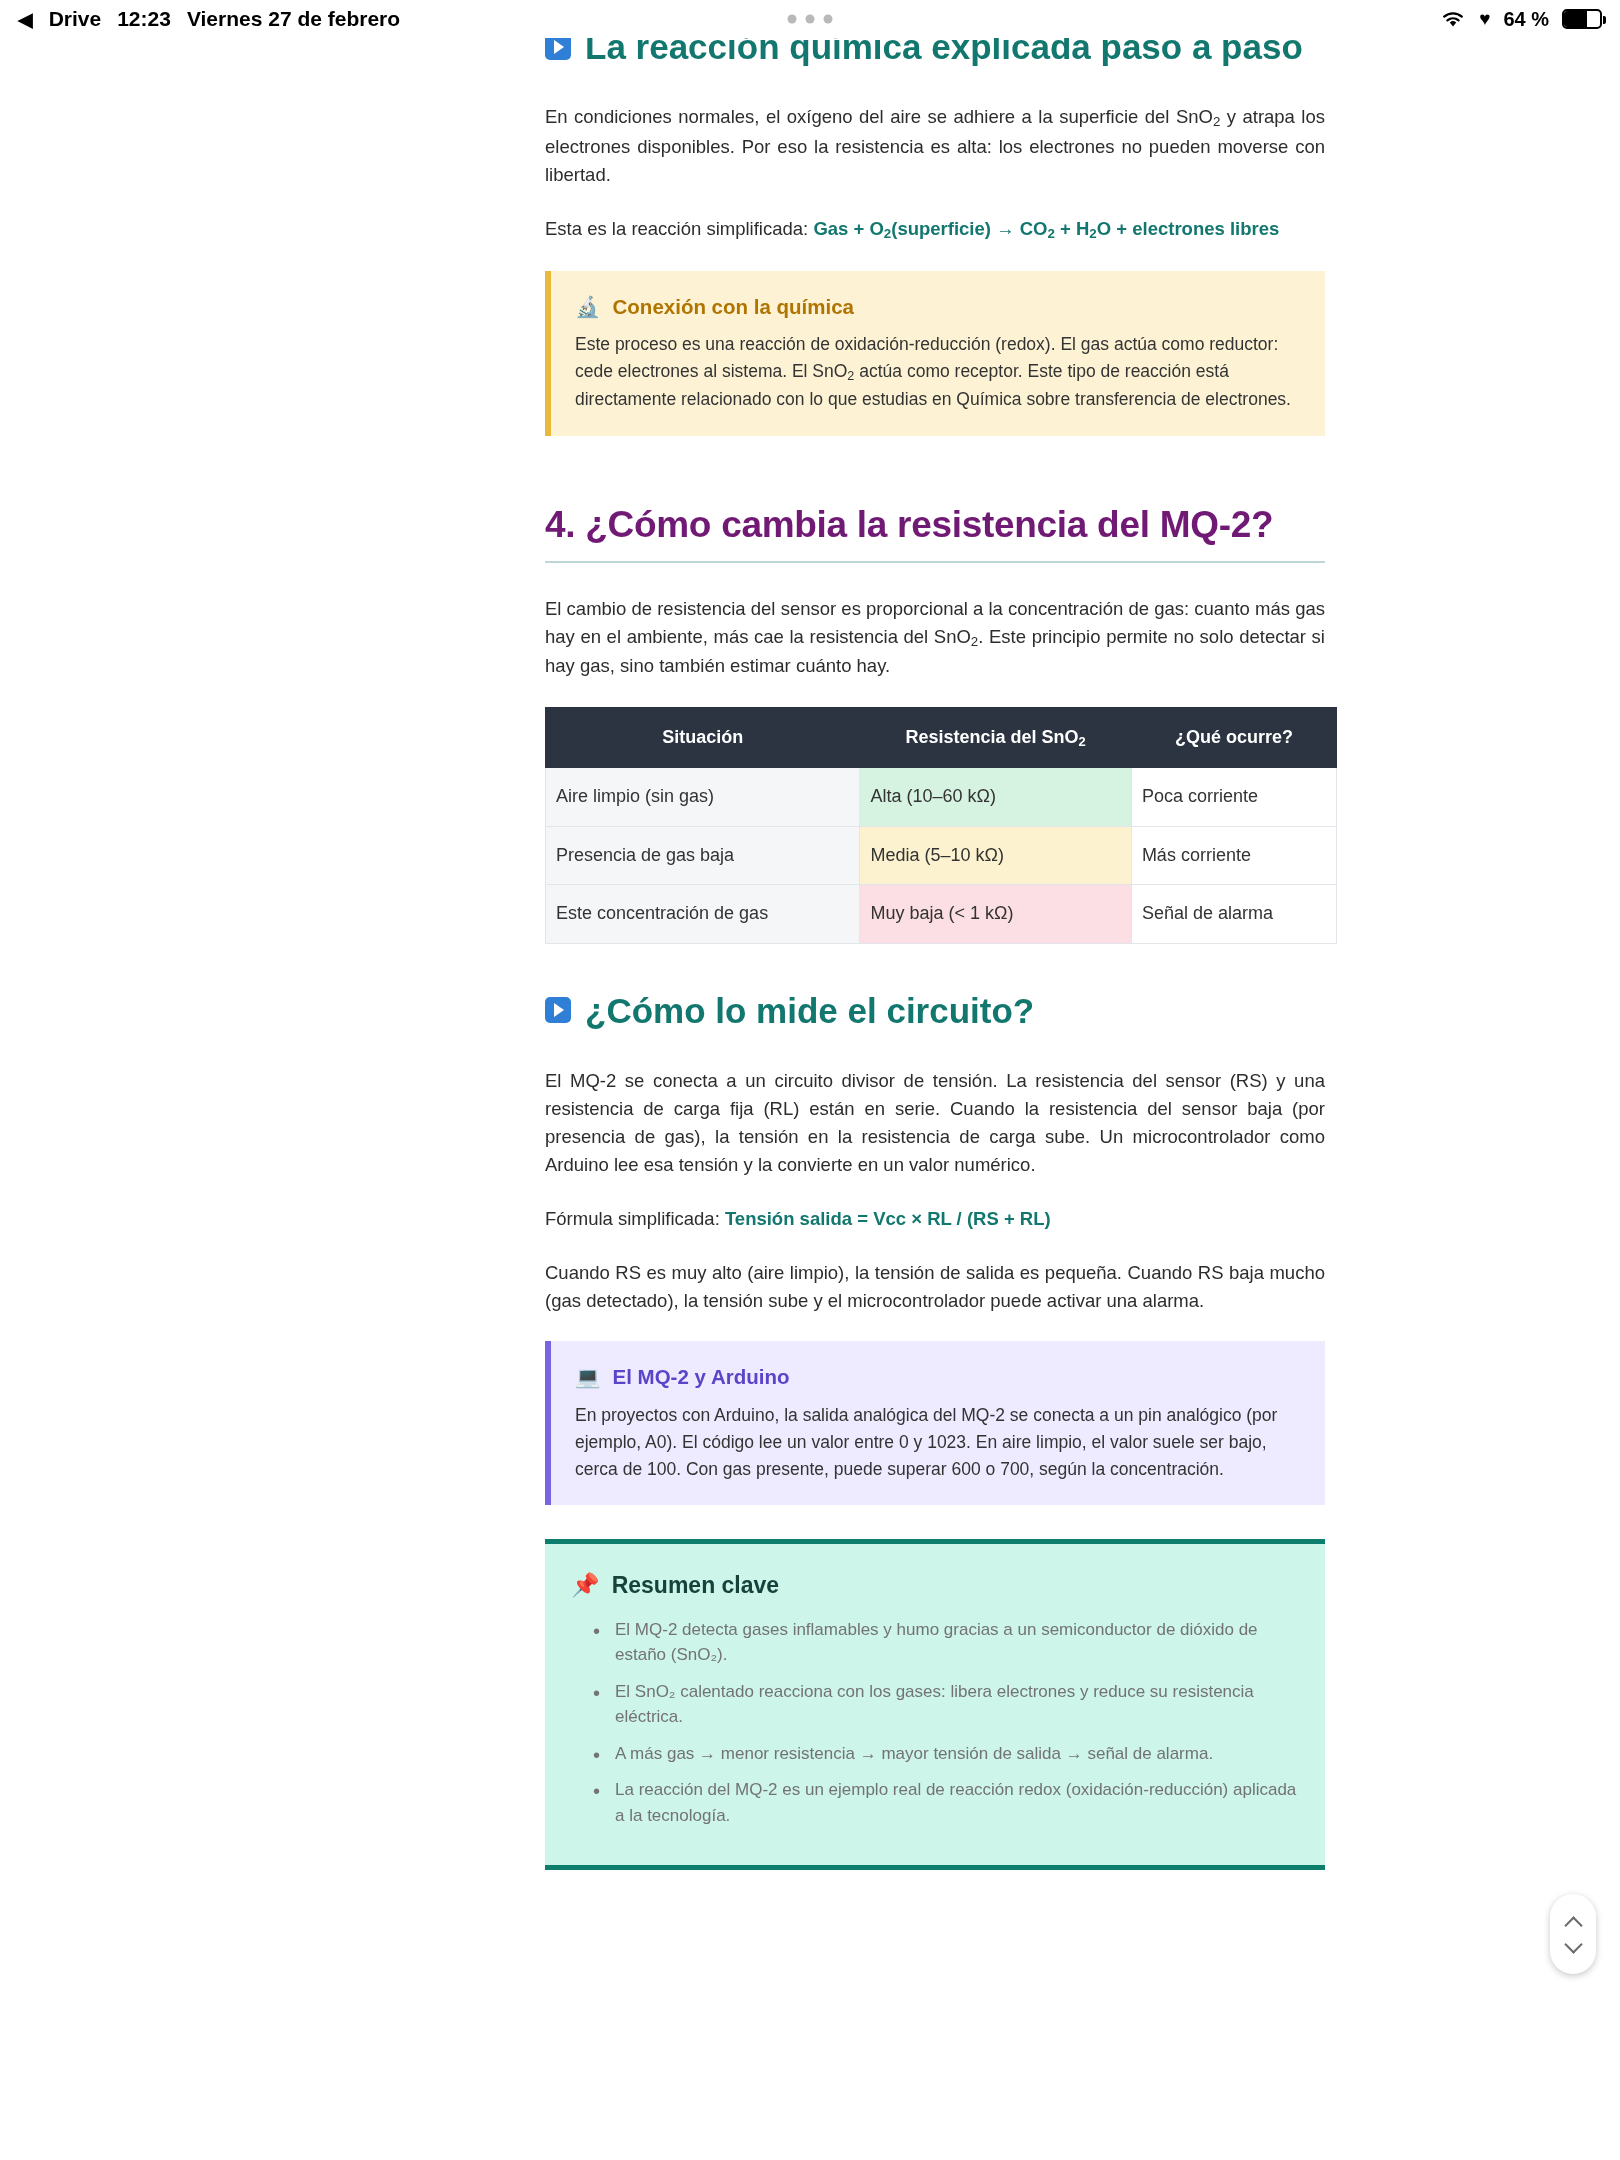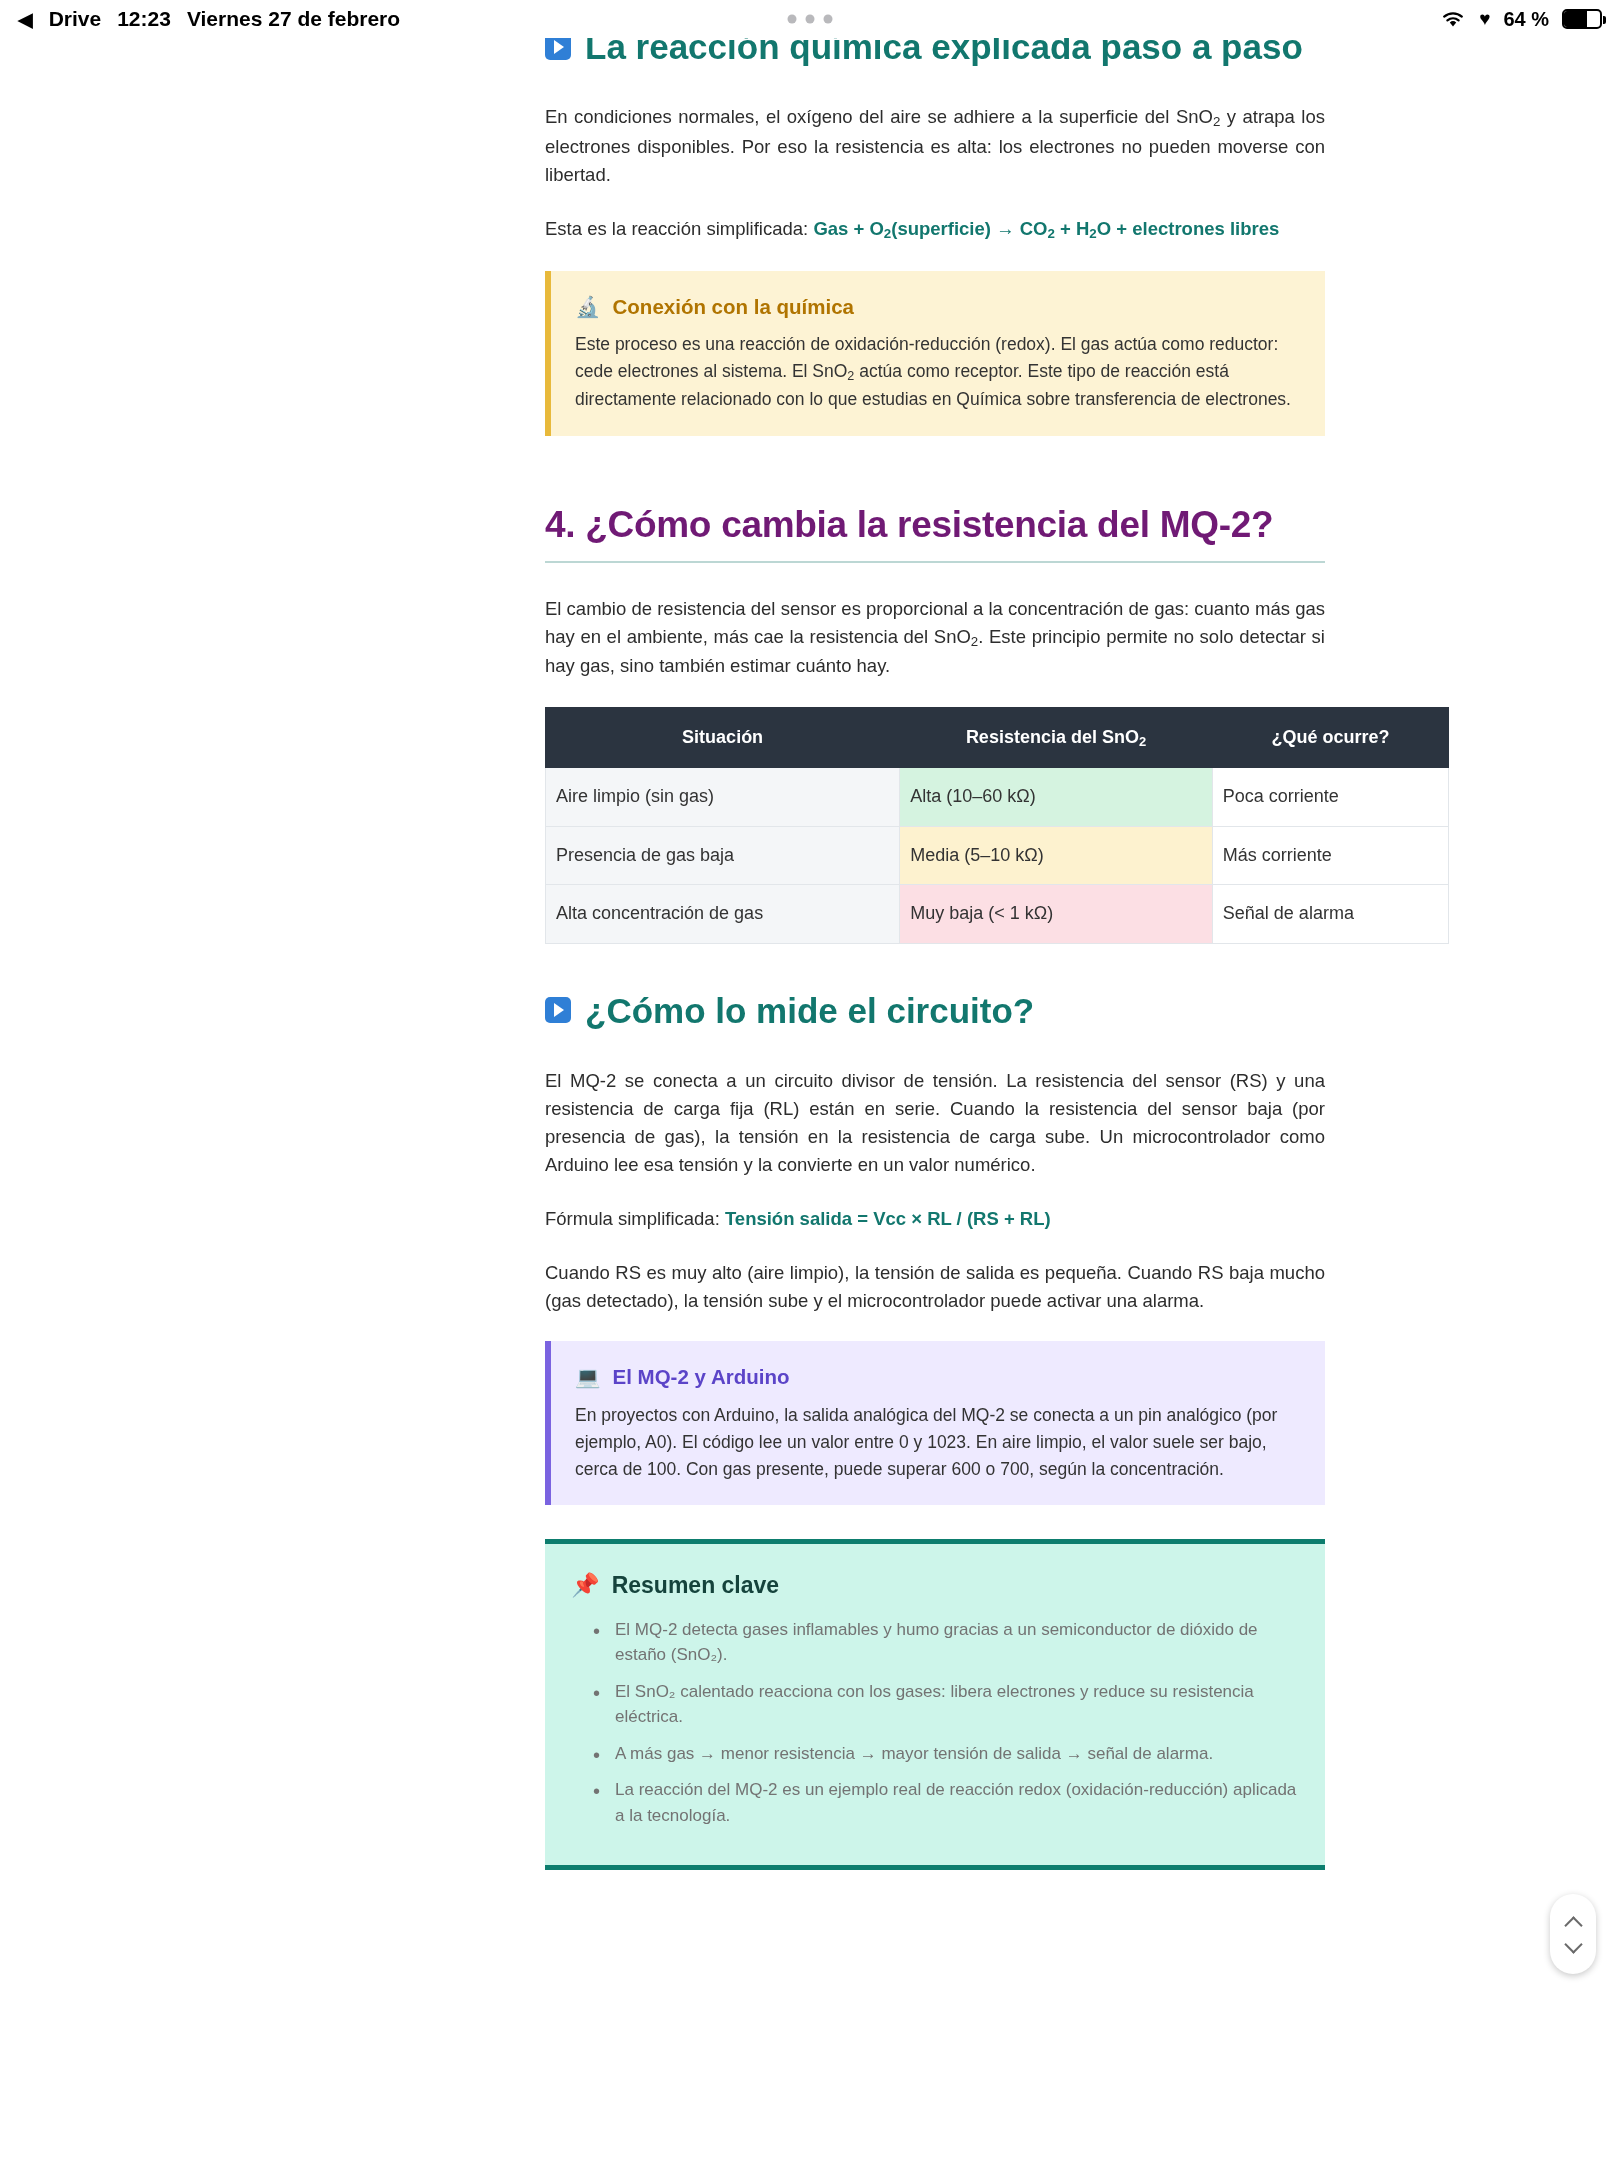--- a/index.html
+++ b/index.html
@@ -156,21 +156,21 @@
   .callout-chem .c-title { color: #b07400; }
   .callout-ard {
     background: #eeeaff;
     border-left: 6px solid #7a63e0;
   }
   .callout-ard .c-title { color: #5b44c8; }
 
   
   table.data {
     border-collapse: collapse;
-    width: 904px;
+    width: 792px;
     font-size: 18px;
     margin-bottom: 40px;
   }
   table.data th {
     background: #2b3440;
     color: #fff;
     font-weight: bold;
     padding: 16px 10px;
     text-align: center;
     border: 1px solid #2b3440;
@@ -333,21 +333,21 @@
           <td class="label">Aire limpio (sin gas)</td>
           <td class="bg-green">Alta (10–60 kΩ)</td>
           <td class="bg-white">Poca corriente</td>
         </tr>
         <tr>
           <td class="label">Presencia de gas baja</td>
           <td class="bg-yellow">Media (5–10 kΩ)</td>
           <td class="bg-white">Más corriente</td>
         </tr>
         <tr>
-          <td class="label">Alta concentración de gas</td>
+          <td class="label">Este concentración de gas</td>
           <td class="bg-red">Muy baja (&lt; 1 kΩ)</td>
           <td class="bg-white">Señal de alarma</td>
         </tr>
       </tbody>
     </table>
 
     <div class="h-sub">
       <span class="vid-icon"></span>
       <span>¿Cómo lo mide el circuito?</span>
     </div>

